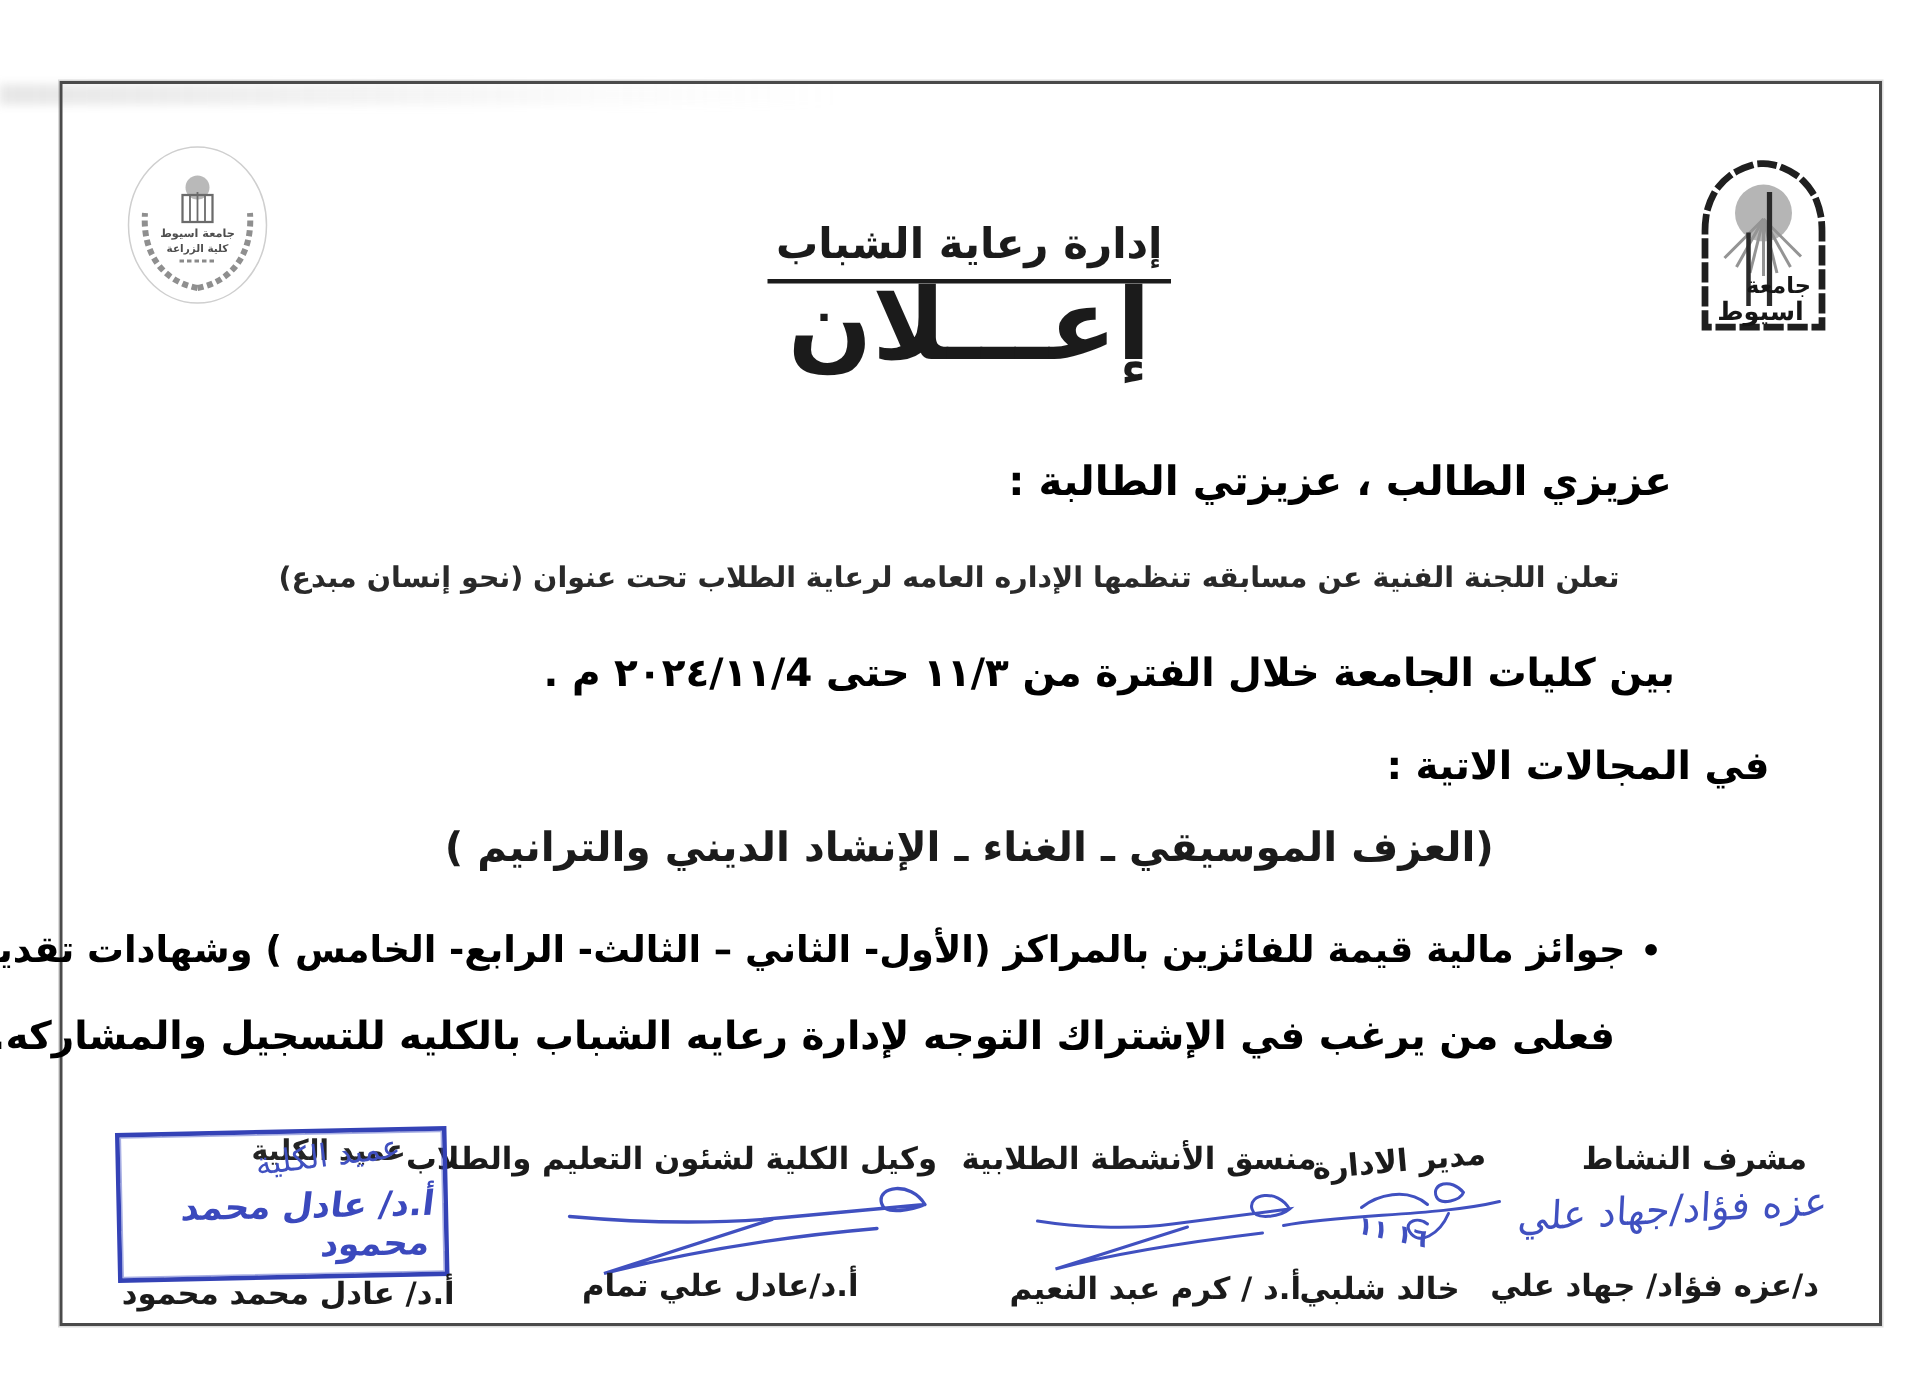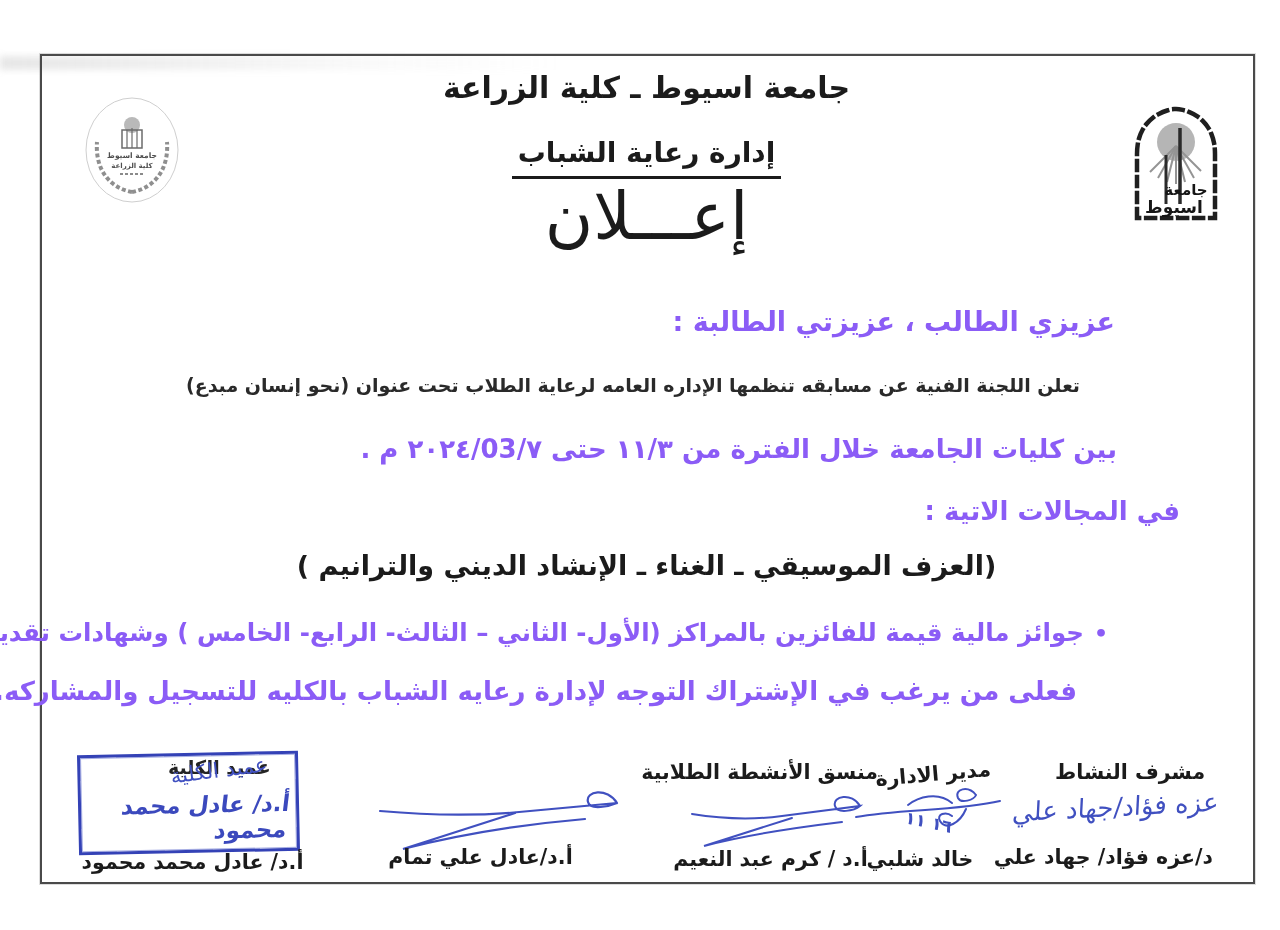--- a/index.html
+++ b/index.html
@@ -17,23 +17,23 @@
     background:transparent;
   }
   .scan-smudge{
     position:absolute;left:0;top:56px;width:560px;height:14px;
     background:linear-gradient(90deg,rgba(160,160,160,.25),rgba(200,200,200,.08) 70%,transparent);
     filter:blur(3px);
   }
   .hdr{position:absolute;left:40px;width:1213px;text-align:center;font-weight:bold;}
   .hdr1{top:70px;font-size:30px;letter-spacing:.5px;}
   .hdr2{top:136px;font-size:28px;}
-  .hdr2 span{display:inline-block;border-bottom:3px solid #1b1b1b;padding:0 6px 7px;}
-  .big-title{top:178px;font-size:66px;font-weight:normal;}
-  .bline{position:absolute;direction:rtl;white-space:nowrap;font-weight:bold;color:#8b5cf6;}
+  .hdr2 span{display:inline-block;border-bottom:3px solid #1b1b1b;padding:0 6px 7px;margin-top:10px;}
+  .big-title{top:178px;font-size:66px;font-weight:bold;}
+  .bline{position:absolute;direction:rtl;white-space:nowrap;font-weight:bold;color:#000000;}
   .greeting{top:306px;right:165px;font-size:27px;}
   .intro{top:374px;right:200px;font-size:19px;color:#2a2a2a;}
   .period{top:434px;right:163px;font-size:26px;}
   .fields-intro{top:496px;right:100px;font-size:26px;}
   .fields{top:550px;left:40px;width:1213px;text-align:center;font-size:27px;position:absolute;font-weight:bold;}
   .prizes{top:618px;right:172px;font-size:24.5px;}
   .prizes .marker{margin-left:10px;font-size:22px;}
   .closing{top:676px;right:203px;font-size:26px;}
   .sig-title{position:absolute;font-size:20.5px;font-weight:bold;text-align:center;white-space:nowrap;}
   .sig-name{position:absolute;font-size:20.5px;font-weight:bold;text-align:center;white-space:nowrap;}
@@ -94,29 +94,28 @@
       <line x1="48" y1="46" x2="57" y2="82"></line>
         <line x1="48" y1="46" x2="66" y2="78"></line>
       <line x1="48" y1="46" x2="73" y2="71"></line>
     </g>
     <line x1="52" y1="28" x2="52" y2="104" stroke="#2a2a2a" stroke-width="3.5"></line>
     <line x1="38" y1="55" x2="38" y2="104" stroke="#2a2a2a" stroke-width="3"></line>
     <text x="58" y="95" text-anchor="middle" font-size="15" font-weight="bold" fill="#161616">جامعة</text>
     <text x="46" y="113" text-anchor="middle" font-size="17" font-weight="bold" fill="#161616">اسيوط</text>
   </svg>
 
-  <div class="hdr hdr1">جامعة اسيوط ـ كلية الزراعة</div>
   <div class="hdr hdr2">
     <span>إدارة رعاية الشباب</span>
   </div>
   <div class="hdr big-title">إعـــلان</div>
 
   <div class="bline greeting">عزيزي الطالب ، عزيزتي الطالبة :</div>
   <div class="bline intro">تعلن اللجنة الفنية عن مسابقه تنظمها الإداره العامه لرعاية الطلاب تحت عنوان (نحو إنسان مبدع)</div>
-  <div class="bline period">بين كليات الجامعة خلال الفترة من ١١/٣ حتى ٢٠٢٤/03/٧ م .</div>
+  <div class="bline period">بين كليات الجامعة خلال الفترة من ١١/٣ حتى ٢٠٢٤/١١/4 م .</div>
   <div class="bline fields-intro">في المجالات الاتية :</div>
   <div class="fields">(العزف الموسيقي ـ الغناء ـ الإنشاد الديني والترانيم )</div>
   <div class="bline prizes">
     <span class="marker">•</span><span>جوائز مالية قيمة للفائزين بالمراكز (الأول- الثاني – الثالث- الرابع- الخامس ) وشهادات تقدير .</span>
   </div>
   <div class="bline closing">فعلى من يرغب في الإشتراك التوجه لإدارة رعايه الشباب بالكليه للتسجيل والمشاركه.</div>
 
   <div class="sig-title" style="left:1030px;top:760px;width:200px;">مشرف النشاط</div>
   <div class="hand" style="left:1012px;top:792px;font-size:26px;">عزه فؤاد/جهاد علي</div>
   <div class="sig-name" style="left:998px;top:845px;width:215px;">د/عزه فؤاد/ جهاد علي</div>
@@ -135,20 +134,21 @@
 
   <div class="sig-title" style="left:663px;top:760px;width:215px;">منسق الأنشطة الطلابية</div>
   <svg class="sigsvg" style="left:672px;top:790px;" width="205" height="60" viewBox="0 0 205 60">
     <g fill="none" stroke="#4050c0" stroke-width="2" stroke-linecap="round">
       <path d="M188,16 C180,2 160,6 163,16 C165,24 182,21 188,16 L110,26 C80,30 45,28 20,24"></path>
       <path d="M120,28 L32,56 C70,46 120,38 170,32"></path>
     </g>
   </svg>
   <div class="sig-name" style="left:663px;top:847px;width:215px;">أ.د / كرم عبد النعيم</div>
 
+  <div class="sig-title" style="left:330px;top:760px;width:295px;">وكيل الكلية لشئون التعليم والطلاب</div>
   <svg class="sigsvg" style="left:355px;top:783px;" width="285" height="70" viewBox="0 0 285 70">
     <g fill="none" stroke="#4050c0" stroke-width="2.2" stroke-linecap="round">
       <path d="M262,20 C252,4 230,8 233,19 C235,28 255,23 262,20 L175,28 C120,34 70,32 25,28"></path>
       <path d="M160,30 L48,66 C95,54 160,42 230,36"></path>
     </g>
   </svg>
   <div class="sig-name" style="left:368px;top:845px;width:225px;text-align:center;">أ.د/عادل علي تمام</div>
 
   <div class="dean-printed">عميد الكلية</div>
   <div class="stamp">

